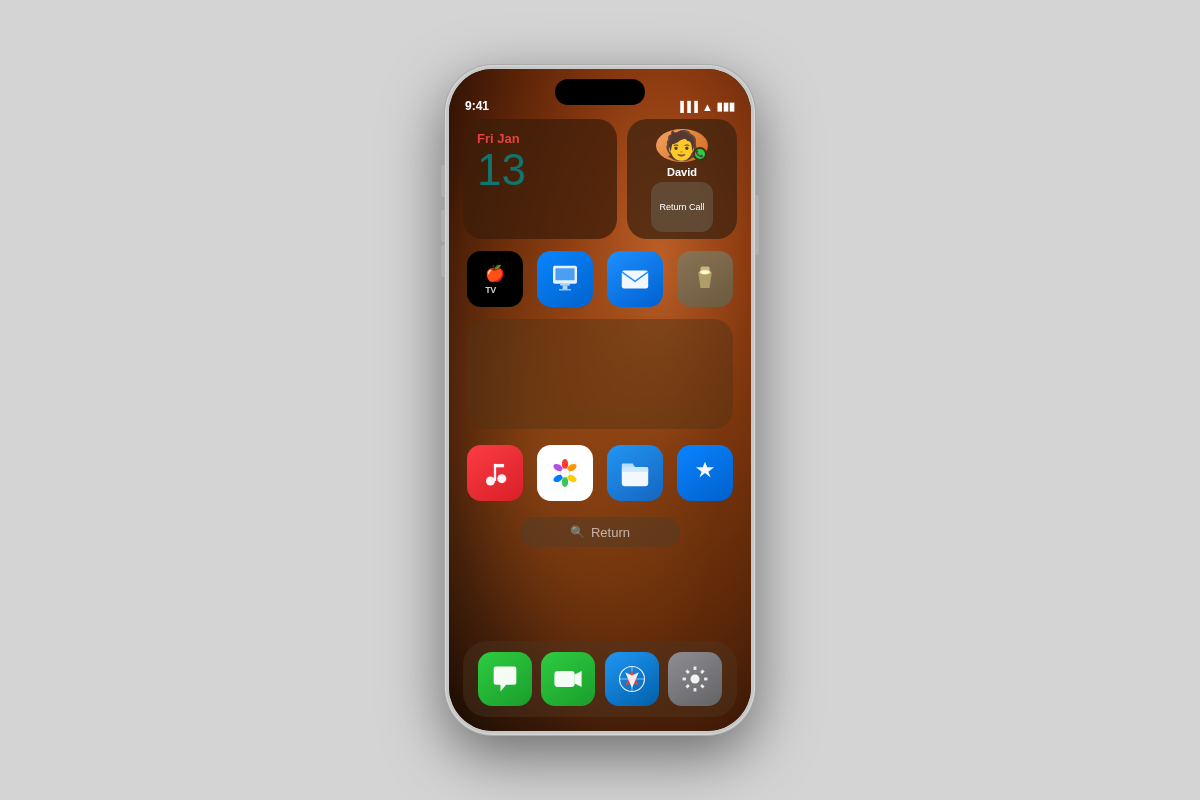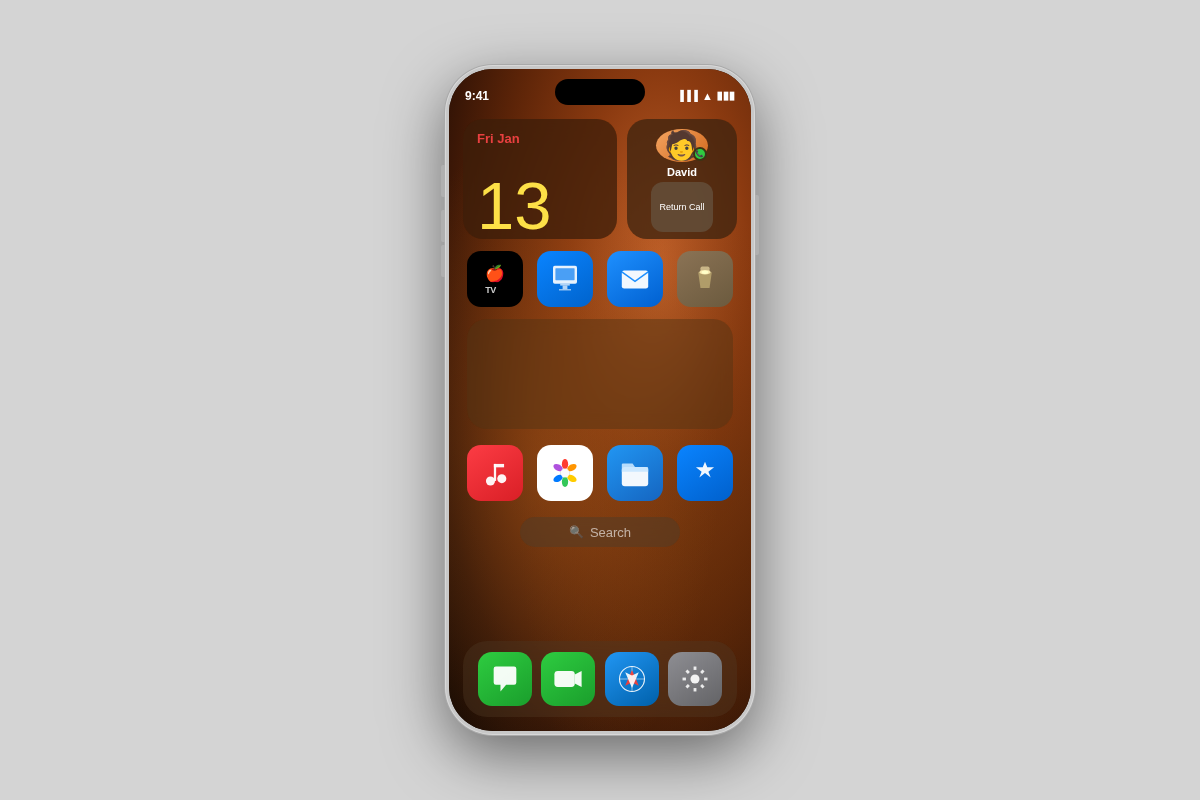--- a/index.html
+++ b/index.html
@@ -86,26 +86,26 @@
       width: 90px;
       height: 26px;
       background: #000;
       border-radius: 14px;
       z-index: 100;
     }
 
     
     .status-bar {
       position: absolute;
-      top: 12px;
+      top: 0;
       left: 0;
       right: 0;
       height: 44px;
       display: flex;
-      align-items: flex-start;
+      align-items: flex-end;
       justify-content: space-between;
       padding: 8px 16px 0;
       z-index: 50;
       color: white;
       font-size: 11px;
       font-weight: 600;
     }
 
     .status-time {
       font-size: 12px;
@@ -137,32 +137,31 @@
     }
 
     .calendar-widget {
       flex: 1;
       background: rgba(60,30,10,0.75);
       border-radius: 20px;
       padding: 12px 14px;
       backdrop-filter: blur(10px);
       display: flex;
       flex-direction: column;
-      gap: 24px;
     }
 
     .cal-day {
       color: #e84040;
       font-size: 13px;
       font-weight: 600;
     }
 
     .cal-date {
-      color: #fde047;
-      font-size: 67px;
+      color: #0f766e;
+      font-size: 44px;
       font-weight: 200;
       line-height: 1;
       margin-top: 2px;
     }
 
     .contact-widget {
       width: 110px;
       background: rgba(60,35,15,0.75);
       border-radius: 20px;
       padding: 10px;
@@ -467,21 +466,21 @@
         <div class="app-icon appstore">
           <svg viewBox="0 0 60 60" width="34" height="34">
             <path d="M30 10 L26 20 L14 20 L24 28 L20 38 L30 30 L40 38 L36 28 L46 20 L34 20 Z" fill="white" opacity="0.95"></path>
           </svg>
         </div>
 
       </div>
 
       <div class="search-bar">
         <span class="search-bar-icon">🔍</span>
-        <span class="search-bar-text">Search</span>
+        <span class="search-bar-text">Return</span>
       </div>
 
     </div>
 
     <div class="dock">
 
       <div class="dock-icon messages">
         <svg viewBox="0 0 60 60" width="34" height="34">
           <path d="M10 12 Q10 8 14 8 L46 8 Q50 8 50 12 L50 36 Q50 40 46 40 L32 40 L22 52 L22 40 L14 40 Q10 40 10 36 Z" fill="white" opacity="0.95"></path>
         </svg>

